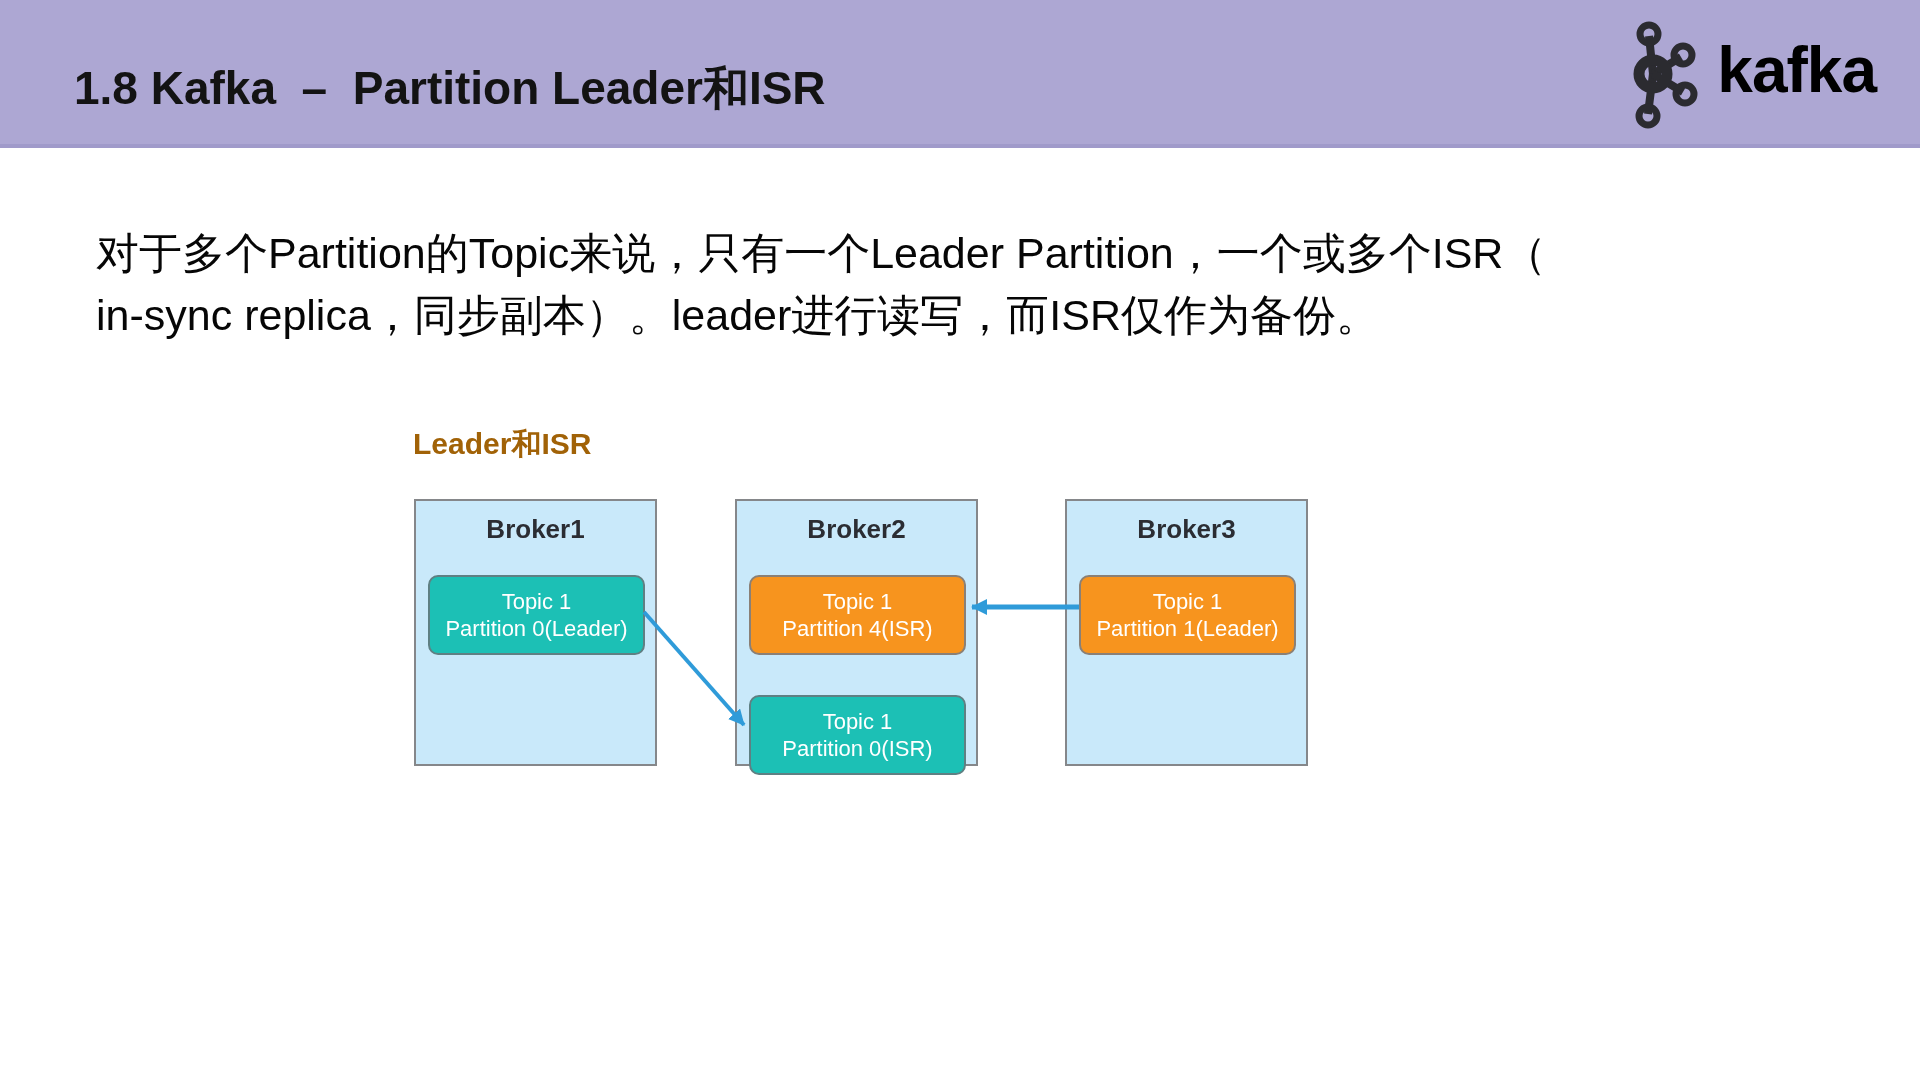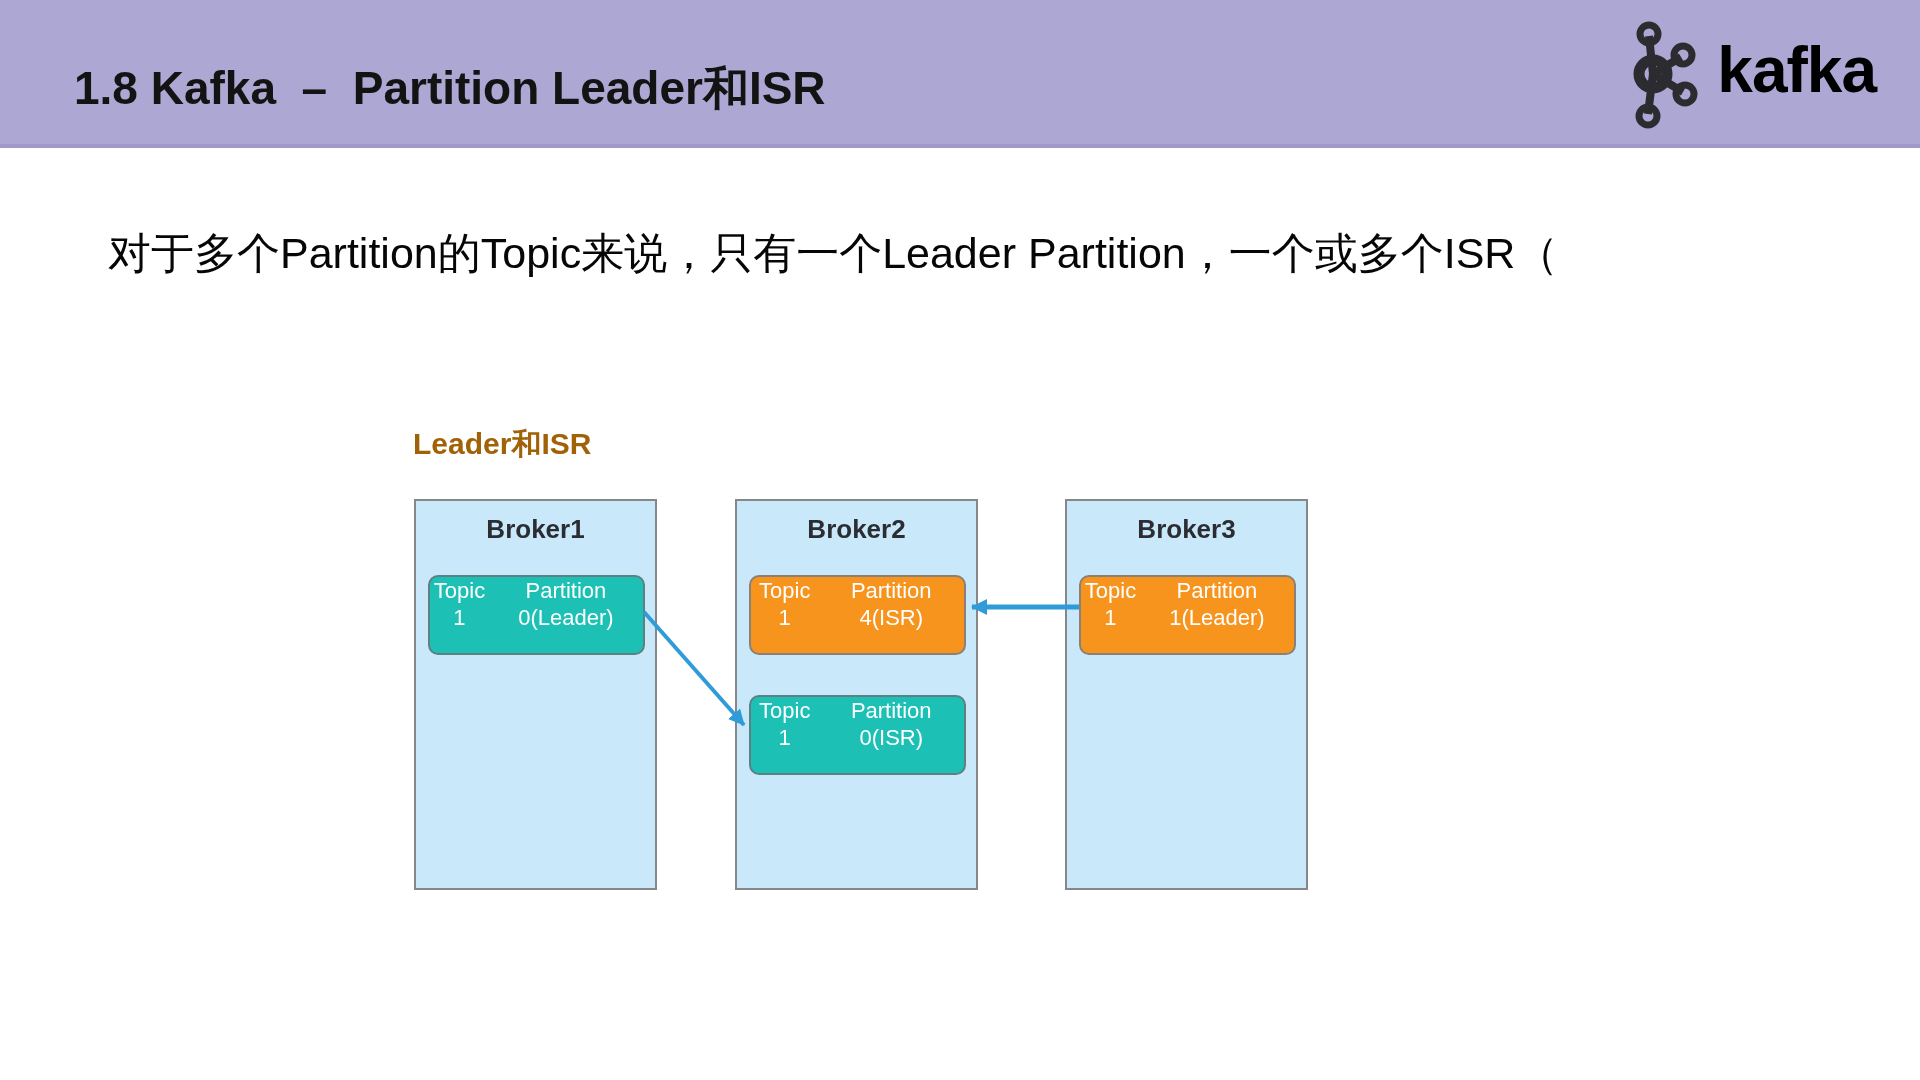--- a/index.html
+++ b/index.html
@@ -43,40 +43,40 @@
     font-weight: bold;
     color: #000000;
     letter-spacing: -1px;
     line-height: 1;
     padding-bottom: 8px;
   }
 
   
   .paragraph {
     position: absolute;
-    left: 108px; top: 222px;
+    left: 96px; top: 222px;
     width: 1500px;
     font-size: 43px;
     line-height: 62px;
     color: #060606;
     font-family: "Liberation Sans", "DejaVu Sans", serif;
   }
 
   
   .diagram-title {
     position: absolute;
     left: 413px; top: 424px;
     font-size: 30px;
     font-weight: bold;
     color: #a16207;
   }
   .broker {
     position: absolute;
     top: 499px;
-    width: 243px; height: 391px;
+    width: 243px; height: 267px;
     background: #c9e9fa;
     border: 2px solid #85878a;
   }
   .broker-1 { left: 414px; }
   .broker-2 { left: 735px; }
   .broker-3 { left: 1065px; }
   .broker-name {
     margin-top: 13px;
     text-align: center;
     font-size: 26px;
@@ -87,22 +87,22 @@
     position: absolute;
     left: 12px;
     width: 217px; height: 80px;
     border-radius: 10px;
     border: 2px solid #7a8286;
     color: #ffffff;
     text-align: center;
     font-size: 22px;
     line-height: 27px;
     display: flex;
-    flex-direction: row;
-    justify-content: space-between;
+    flex-direction: column;
+    justify-content: center;
   }
   .partition.row-1 { top: 74px; }
   .partition.row-2 { top: 194px; }
   .partition.teal   { background: #1cc0b5; border-color: #5f8083; }
   .partition.orange { background: #f7941e; border-color: #8a8076; }
 
   .arrow-layer {
     position: absolute;
     left: 0; top: 0;
     width: 1920px; height: 1080px;
@@ -129,20 +129,21 @@
           <circle cx="60" cy="41" r="9" stroke-width="7"></circle>
           <circle cx="62" cy="80" r="9" stroke-width="7"></circle>
         </g>
       </svg>
       <div class="logo-text">kafka</div>
     </div>
   </div>
 
   <div class="paragraph">
     <div>对于多个Partition的Topic来说，只有一个Leader Partition，一个或多个ISR（</div>
+    <div>in-sync replica，同步副本）。leader进行读写，而ISR仅作为备份。</div>
   </div>
 
   <div class="diagram-title">Leader和ISR</div>
 
   <div class="broker broker-1">
     <div class="broker-name">Broker1</div>
     <div class="partition teal row-1">
       <div>Topic 1</div>
       <div>Partition 0(Leader)</div>
     </div>

